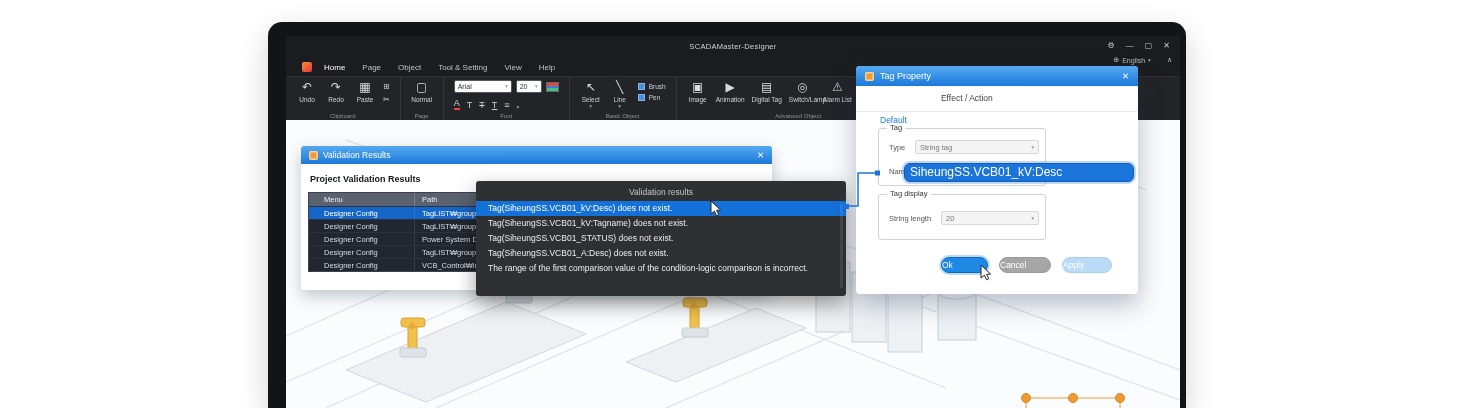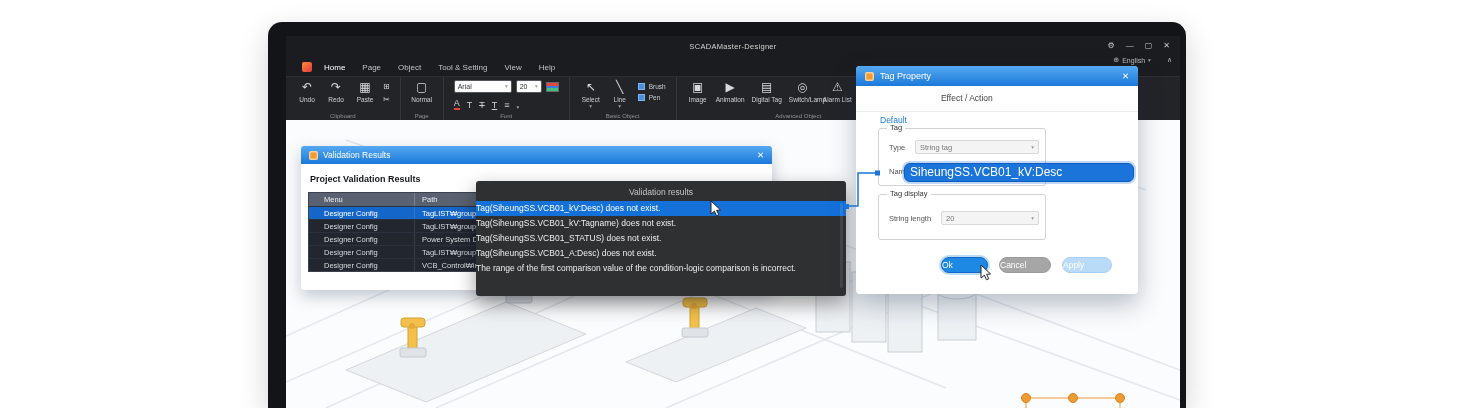--- a/index.html
+++ b/index.html
@@ -92,21 +92,21 @@
   .vr-row { display:flex; height:13px; line-height:13px; background:#22262f;
             color:#d6dae1; border-top:1px solid #2c3140; }
   .vr-row .menu { border-right:1px solid rgba(255,255,255,.10); }
   .vr-row.sel { background:#1566c9; color:#fff; }
 
   
   .popup { position:absolute; left:190px; top:145px; width:370px; height:115px;
            background:#2f3032; border-radius:3px; z-index:4;
            box-shadow:0 8px 20px rgba(0,0,0,.4); }
   .ptitle { text-align:center; font-size:8.5px; color:#c4c5c7; padding:6px 0 4px; }
-  .pitem { height:15px; line-height:15px; font-size:8.5px;
+  .pitem { height:15px; line-height:15px; padding-left:12px; font-size:8.5px;
            color:#ededee; white-space:nowrap; overflow:hidden; }
   .pitem.hl { background:#1471da; color:#fff; }
   .pscroll { position:absolute; right:3px; top:22px; bottom:8px; width:3px;
              background:rgba(255,255,255,.10); border-radius:2px; }
 
   
   .tagdlg { position:absolute; left:570px; top:30px; width:282px; height:228px;
             background:#ffffff; border-radius:4px; z-index:5;
             box-shadow:0 10px 26px rgba(20,40,70,.3); }
   .tp-title { height:20px; background:linear-gradient(180deg,#55a9f0,#1b79da);

